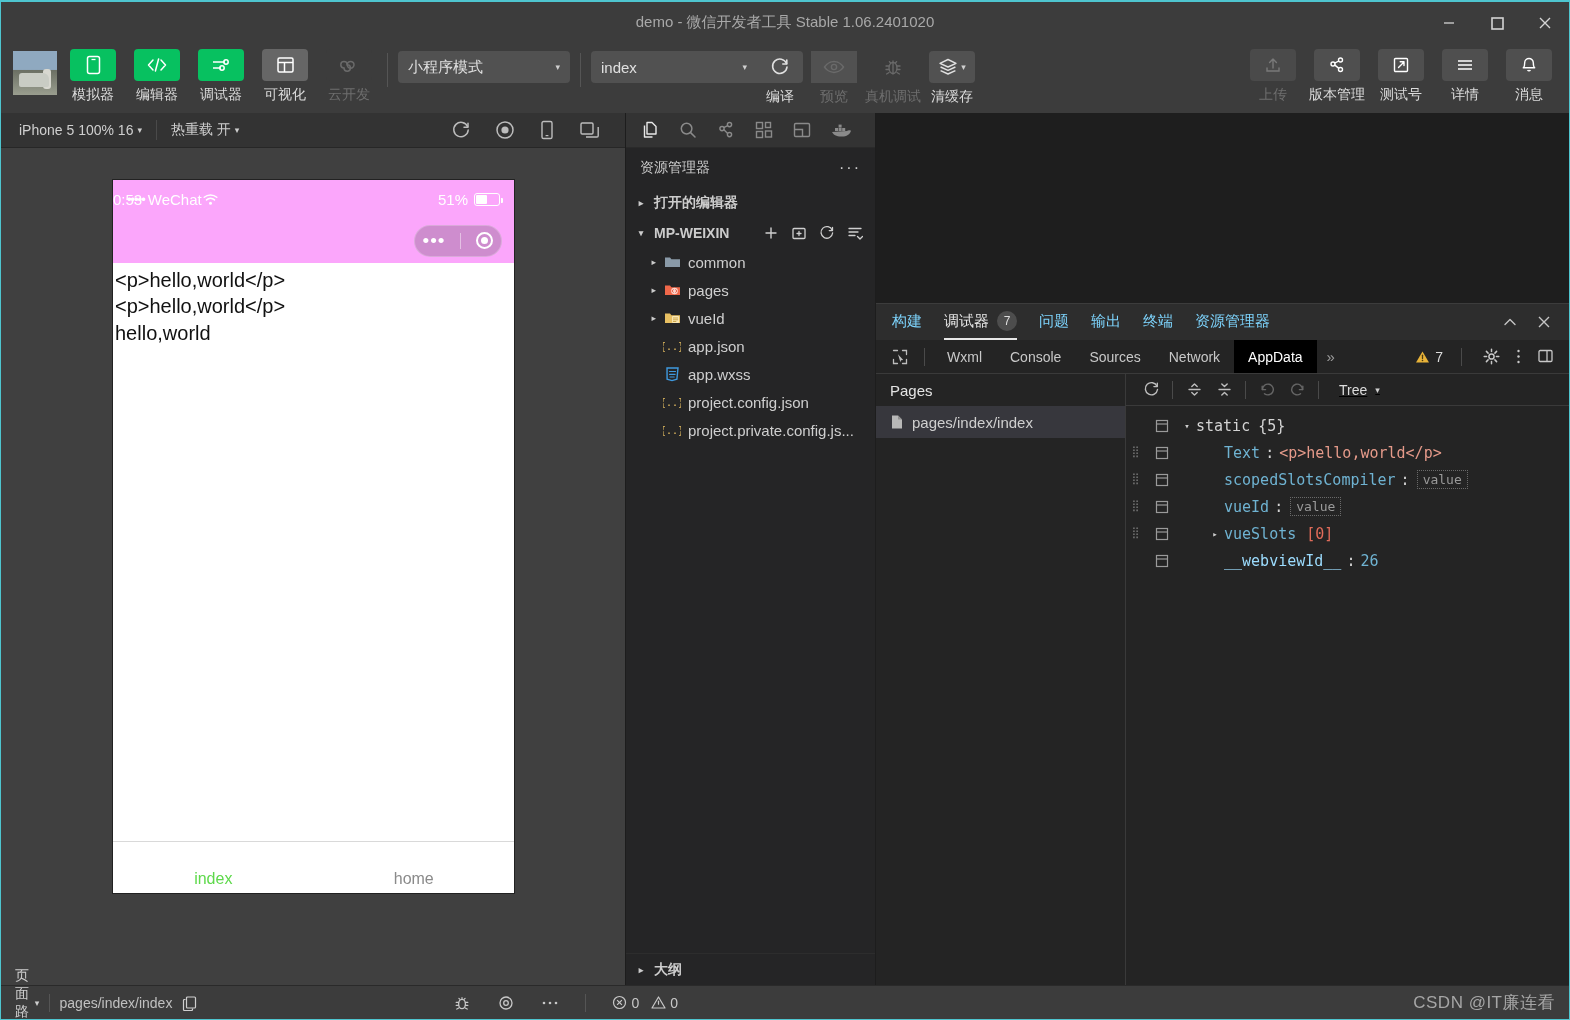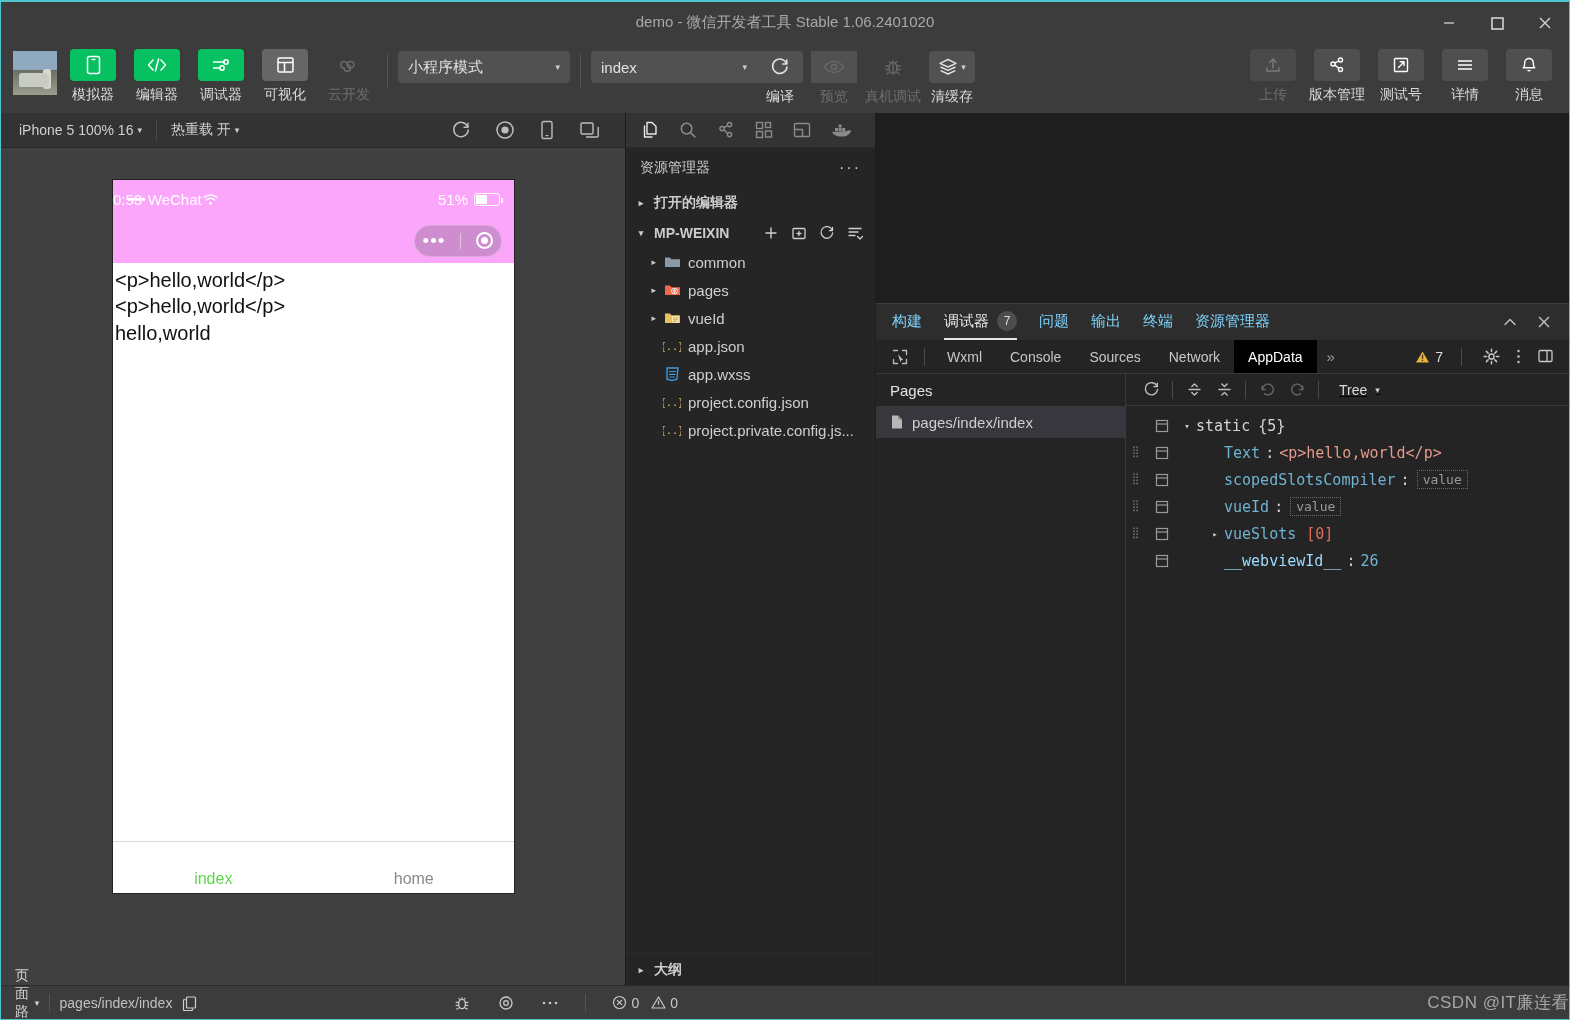--- a/index.html
+++ b/index.html
@@ -386,21 +386,21 @@
     border-top: 1px solid #2a2a2a;
     position: relative;
   }
   .sb-left { display: flex; align-items: center; gap: 10px; padding-left: 14px; }
   .sb-item { font-size: 14px; color: #cfcfcf; display:flex; align-items:center; gap:5px; cursor:pointer; }
   .sb-item.static { cursor: default; color: #c0c0c0; }
   .sb-vsep { width: 1px; height: 18px; background: #555; }
   .sb-mid { display: flex; align-items:center; gap: 26px; margin-left: 256px; }
   .sb-chip { display:flex; align-items:center; gap:4px; color:#c8c8c8; font-size:14px; cursor:pointer; }
   .watermark {
-    margin-left: auto; padding-right: 0;
+    margin-left: auto; padding-right: 14px;
     font-size: 17px; color: #a6a6a6; letter-spacing: 0.5px;
   }
   .sb-sec-left { width: 625px; display:flex; align-items:center; }
 </style>
 </head>
 <body>
 
 <div id="app">
 
   <div class="titlebar">

